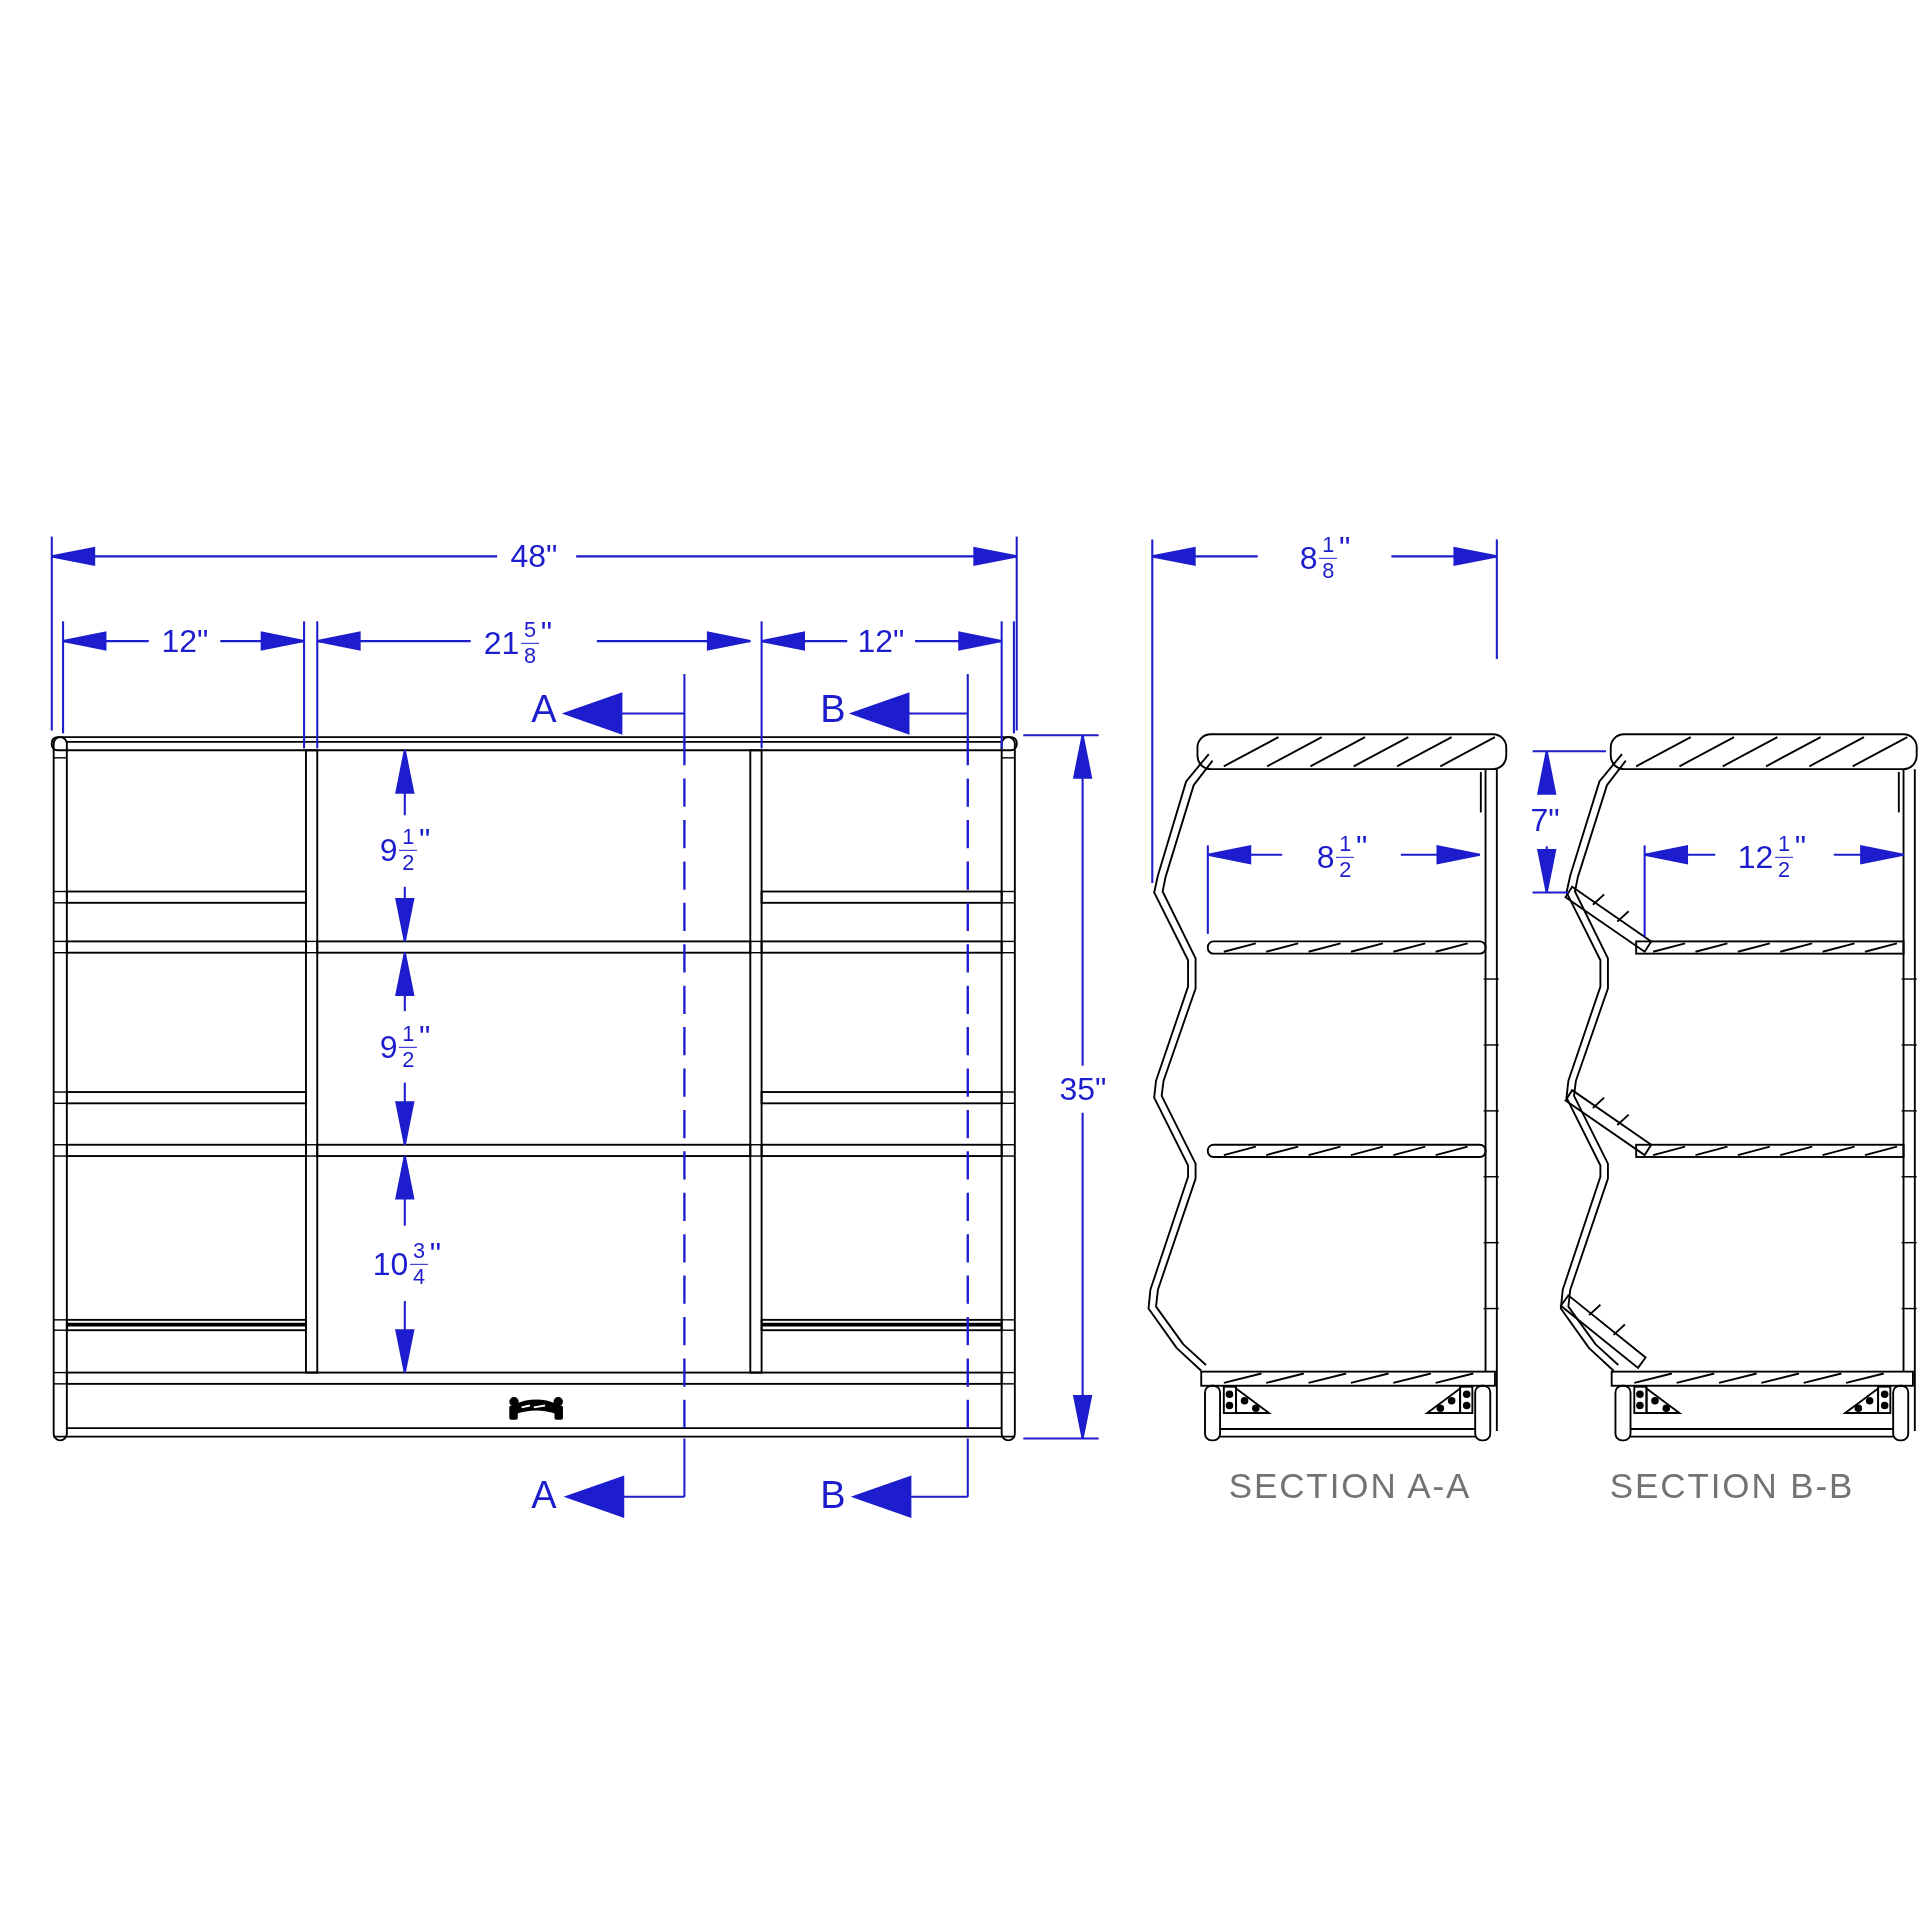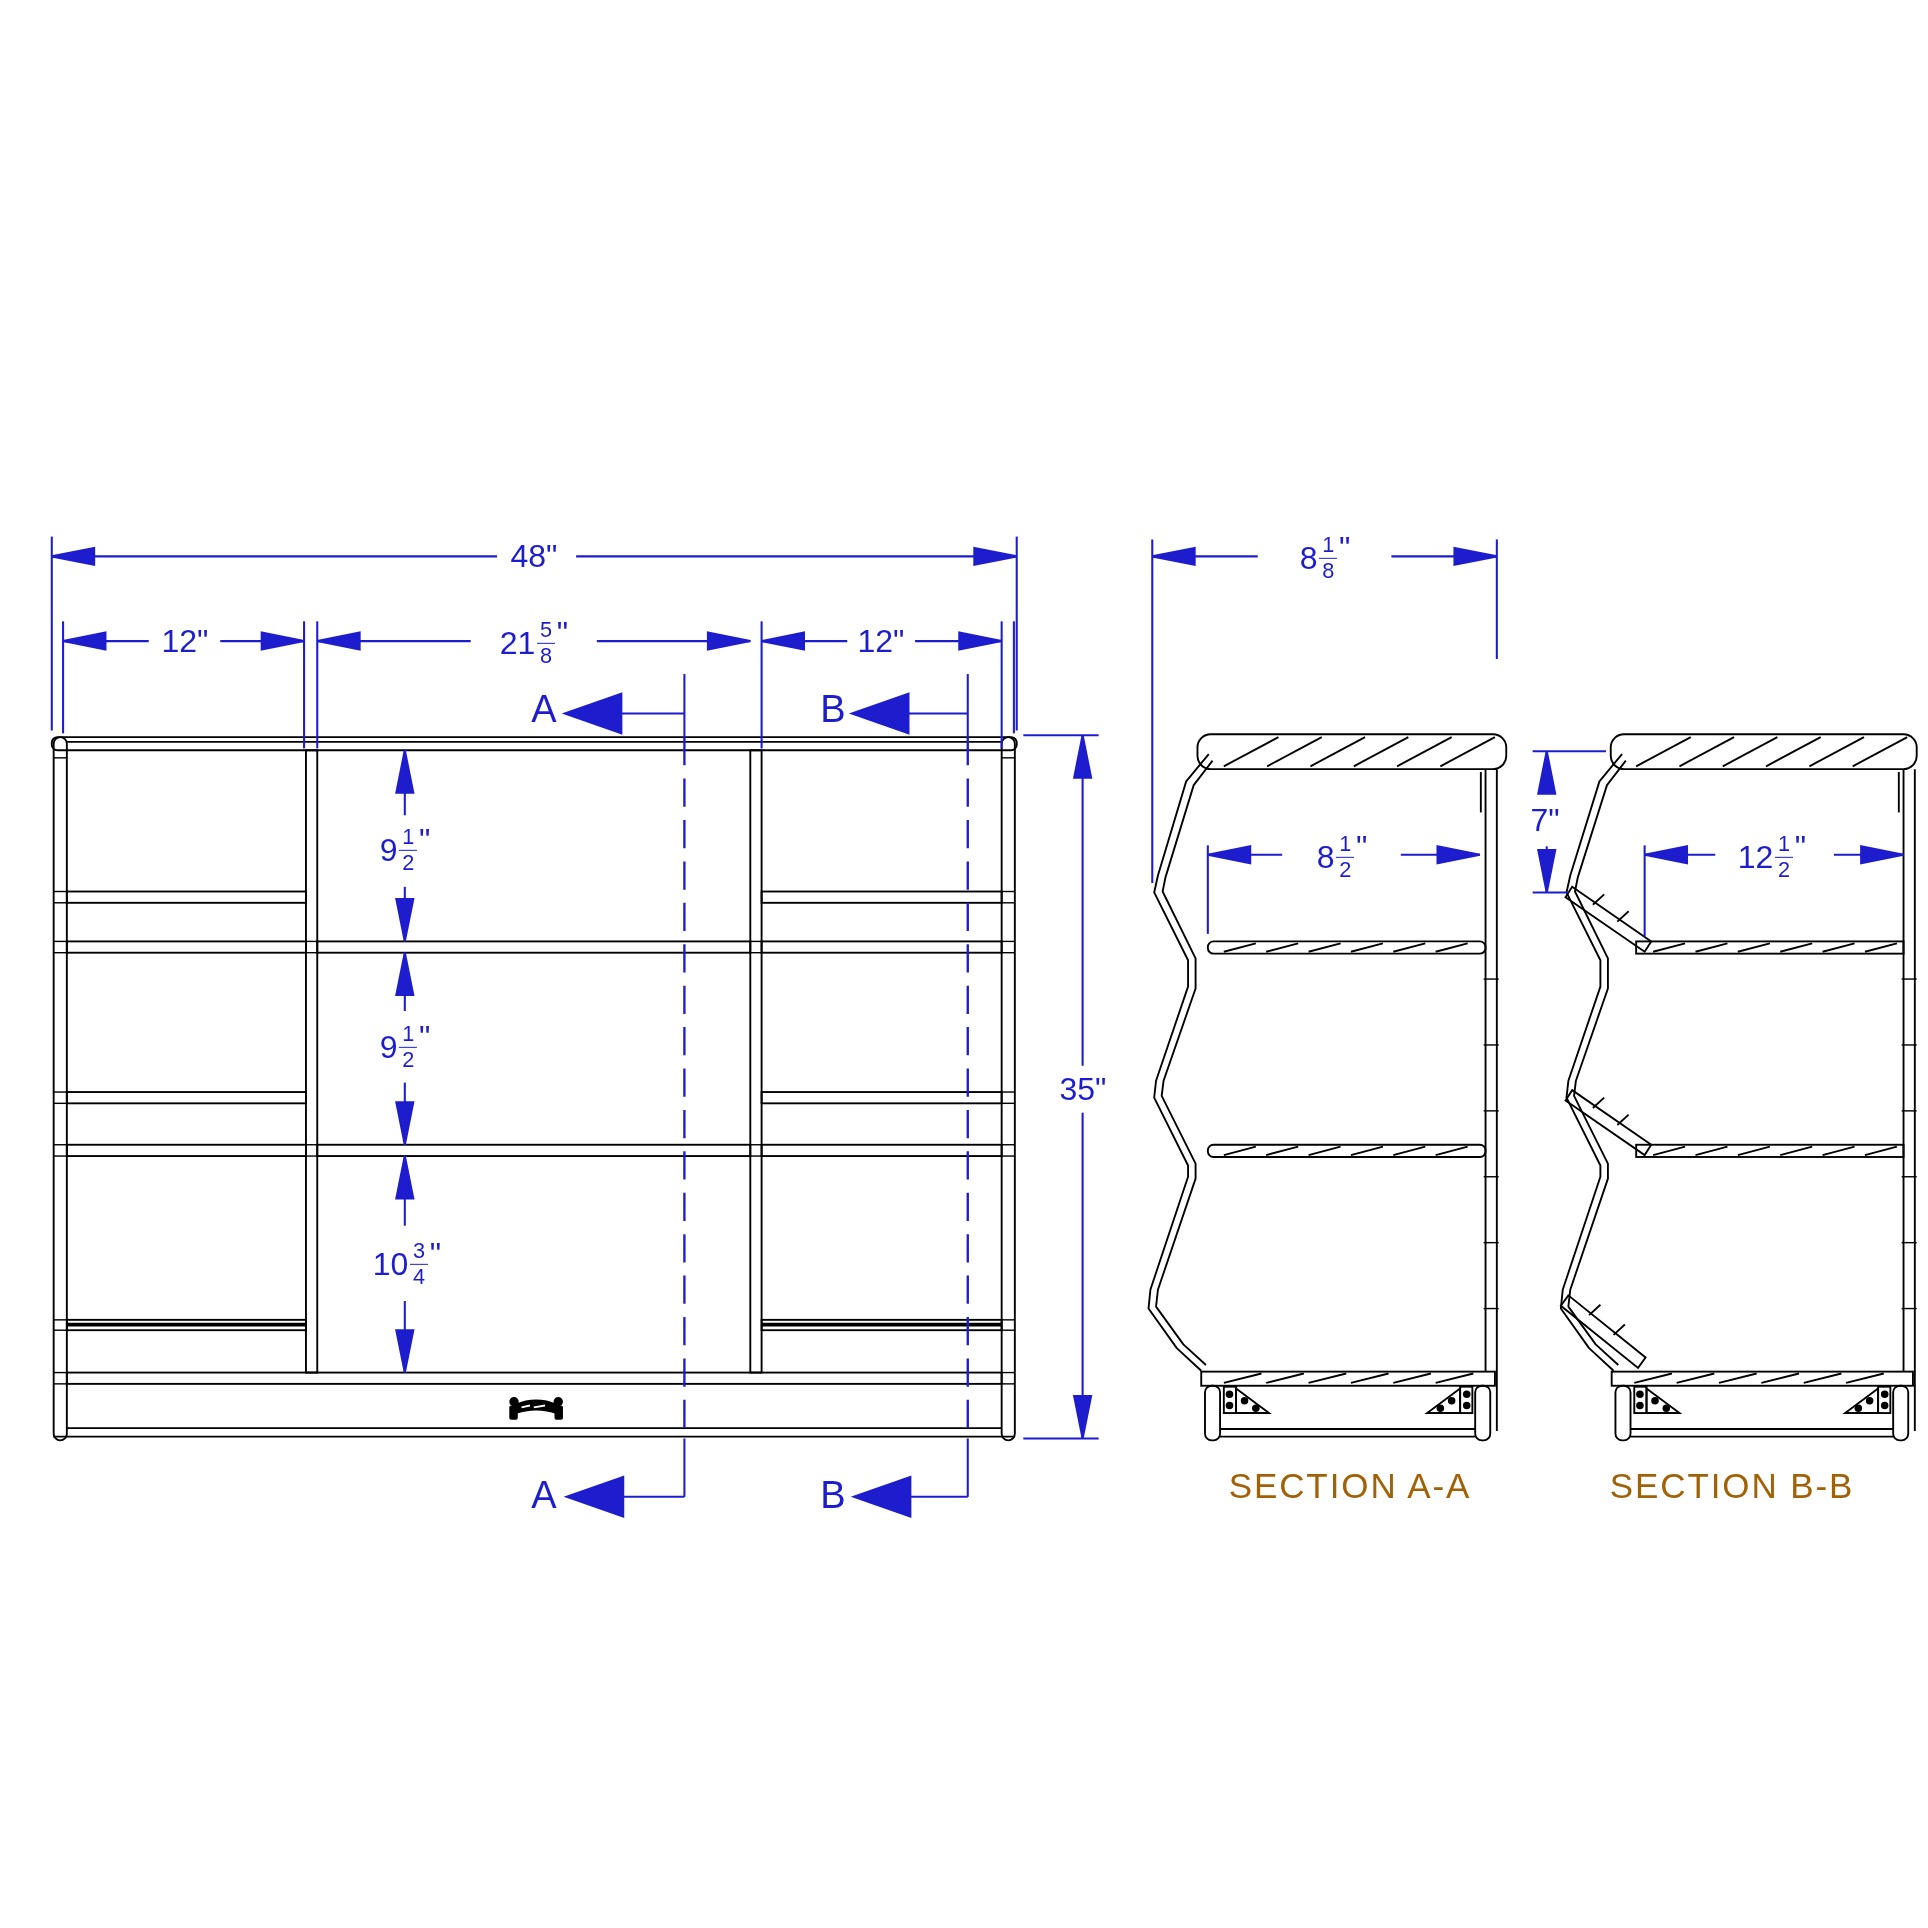--- a/index.html
+++ b/index.html
@@ -8,21 +8,21 @@
   #art{position:absolute;left:0;top:0;}
   .dim-label{position:absolute;transform:translate(-50%,-50%);display:flex;align-items:center;
              color:#1d1dce;font-size:32px;line-height:1;white-space:nowrap;background:#ffffff;padding:0 2.8px;}
   .dim-label .frac{display:inline-flex;flex-direction:column;align-items:center;
              font-size:21.7px;line-height:1.05;margin:0 1.9px;}
   .dim-label .frac .num{border-bottom:1.9px solid #1d1dce;padding:0 2.8px 0.9px 2.8px;}
   .dim-label .frac .den{padding-top:0.9px;}
   .dim-label .unit{align-self:flex-start;line-height:0.9;}
   .marker-label{position:absolute;transform:translate(-50%,-50%);color:#1d1dce;
              font-size:38px;line-height:1;background:#ffffff;padding:0 1.9px;}
-  .section-title{position:absolute;transform:translate(-50%,-50%);color:#a16207;
+  .section-title{position:absolute;transform:translate(-50%,-50%);color:#737373;
              font-size:35px;letter-spacing:1.9px;line-height:1;white-space:nowrap;}
 </style>
 </head>
 <body>
 
 <div id="canvas">
 
 <svg id="art" width="1928" height="1928" viewBox="0 0 2048 2048">
   <defs>
     <g id="cbkt" stroke="#000" stroke-width="2" fill="none">
@@ -362,21 +362,21 @@
     <polygon points="2022,908 1977,899 1977,917"></polygon>
   </g>
 </svg>
 
 <div class="dim-label" style="left:534px;top:556px">
   <span>48"</span>
 </div>
 <div class="dim-label" style="left:185px;top:641px">
   <span>12"</span>
 </div>
-<div class="dim-label" style="left:534px;top:643px">
+<div class="dim-label" style="left:518px;top:643px">
   <span>21</span>
       <span class="frac">
         <span class="num">5</span>
         <span class="den">8</span>
       </span>
       <span class="unit">"</span>
 </div>
 <div class="dim-label" style="left:881px;top:641px">
   <span>12"</span>
 </div>

